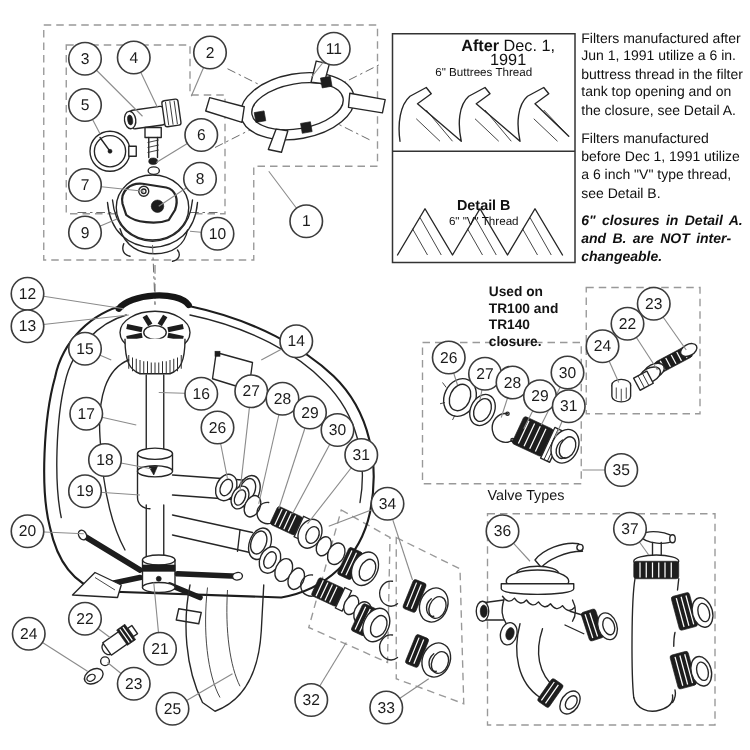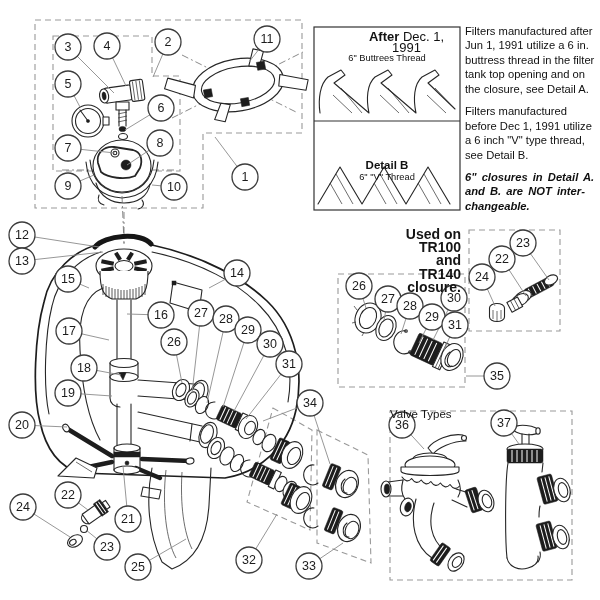--- a/index.html
+++ b/index.html
@@ -22,23 +22,23 @@
   
   .txt{position:absolute;}
   .notes{left:465px;top:24px;width:135px;font-size:11.2px;line-height:1.29;color:#101010;}
   .notes p{margin:0 0 8px 0;}
   .notes .em{font-weight:bold;font-style:italic;word-spacing:2px;}
   .dbox-text{width:146px;text-align:center;}
   .d-title{font-size:11.5px;font-weight:bold;line-height:13px;}
   .d-sub{font-size:13px;line-height:11px;padding-left:39px;}
   .d-sub b{font-weight:bold;}
   .d-thread{font-size:9.3px;line-height:11px;}
-  .used-on{left:391px;top:228px;width:70px;text-align:right;
-           font-size:14px;font-weight:bold;line-height:13.2px;color:#141414;}
-  .valve-types{left:390px;top:391px;font-size:11.5px;color:#161616;margin-top:17px;}
+  .used-on{left:391px;top:228px;width:70px;text-align:left;
+           font-size:11px;font-weight:bold;line-height:13.2px;color:#141414;}
+  .valve-types{left:390px;top:391px;font-size:11.5px;color:#161616;}
 </style>
 </head>
 <body>
 
 <div class="stage">
 
 <svg id="diagram" width="600" height="600" viewBox="0 0 600 600">
 
   <g>
     <polygon class="dash" points="35,20 302,20 302,133 203,133 203,208 35,208"></polygon>

